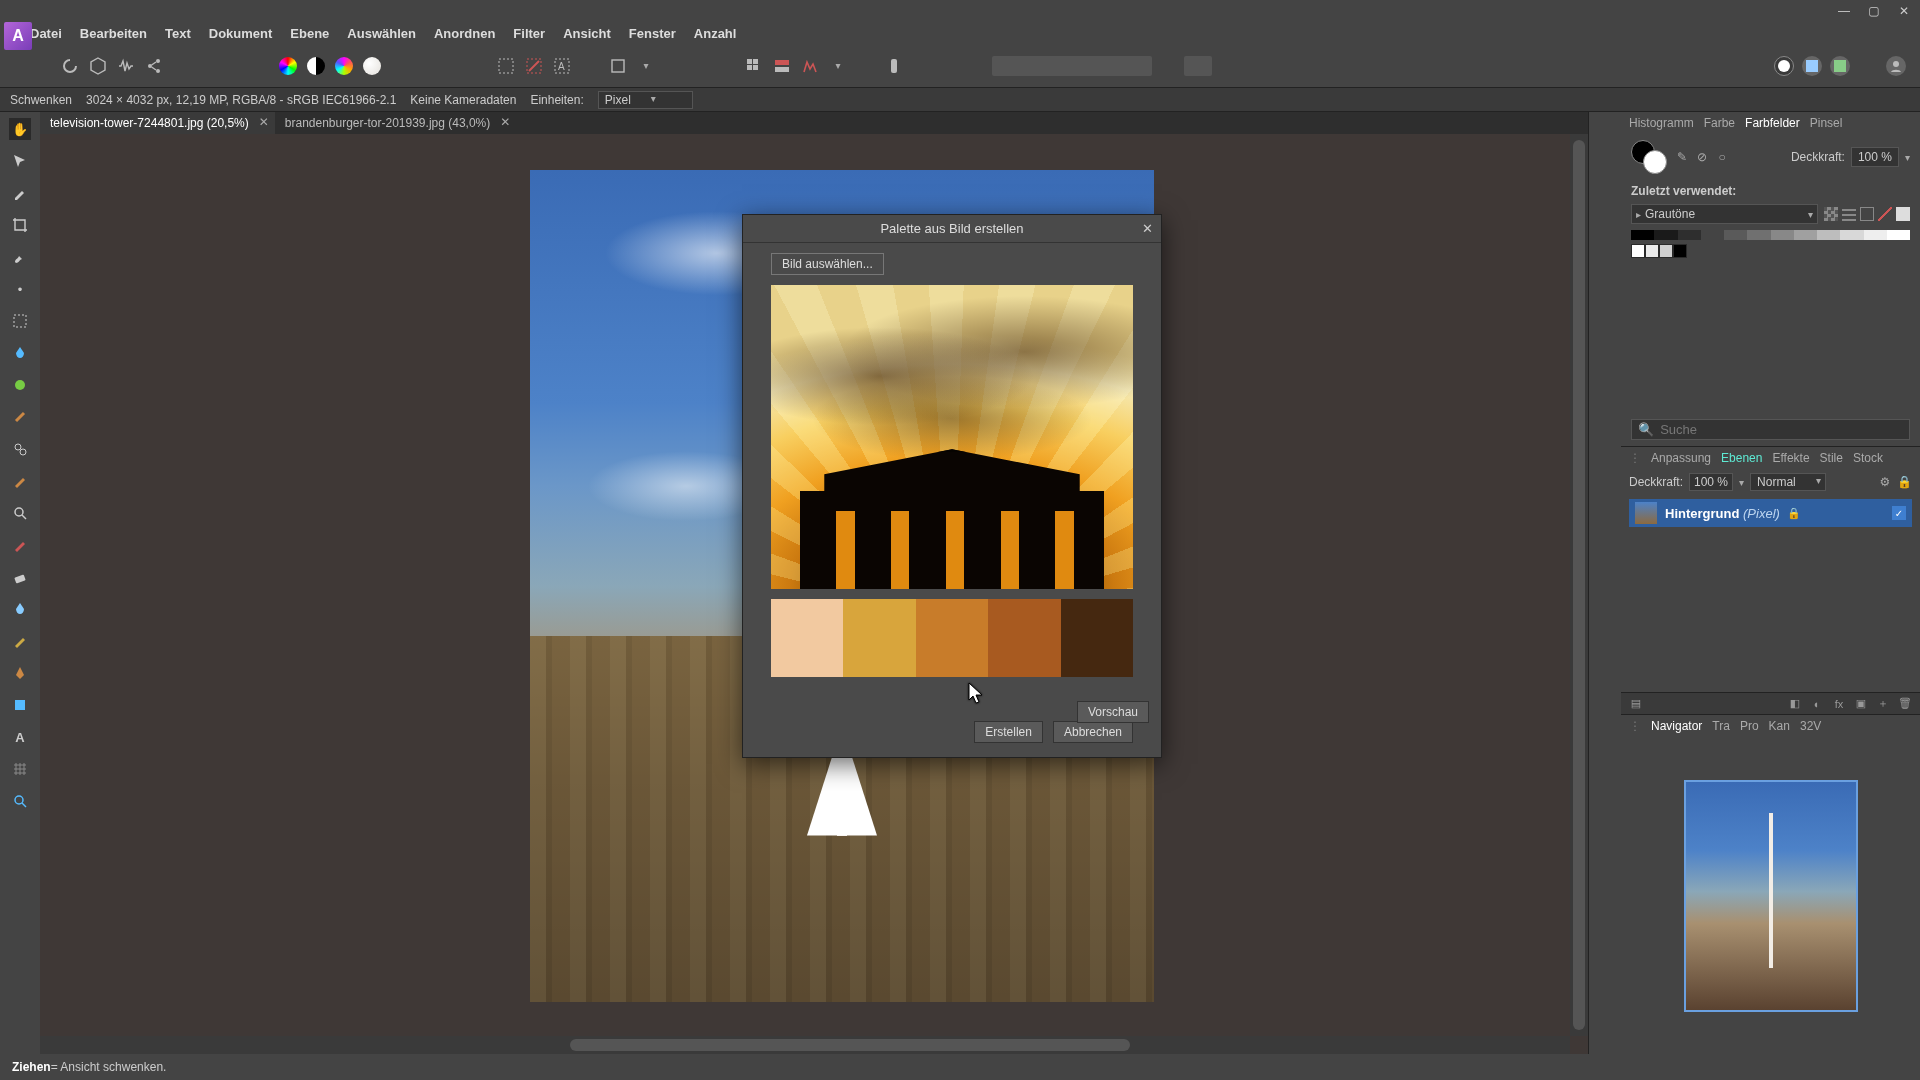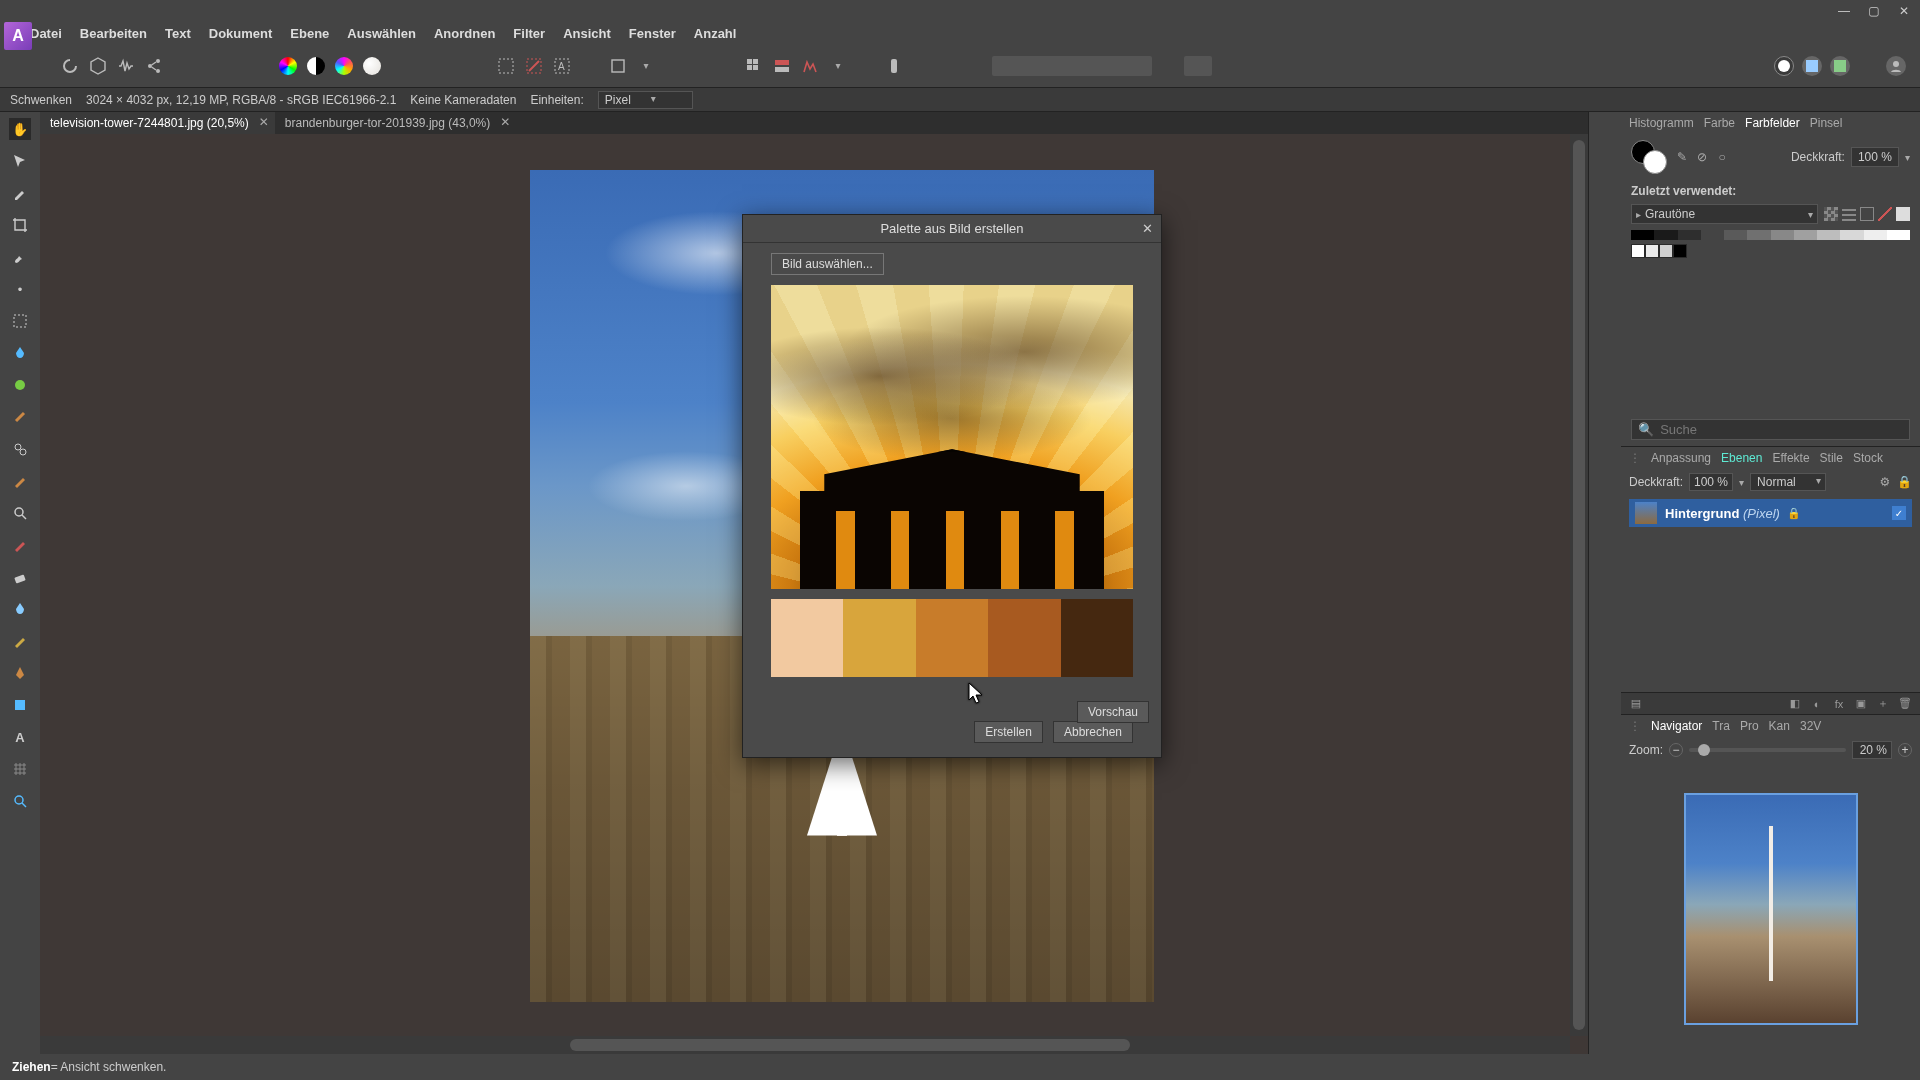--- a/index.html
+++ b/index.html
@@ -535,29 +535,20 @@
 
   <div class="nav-panel">
     <div class="nav-tabs">
       <span style="color:#777">⋮</span>
       <span class="sel">Navigator</span>
       <span>Tra</span>
       <span>Pro</span>
       <span>Kan</span>
       <span>32V</span>
     </div>
-    <div class="zoom-row">
-      <span>Zoom:</span>
-      <span style="border:1px solid #666;border-radius:50%;width:14px;height:14px;line-height:12px;text-align:center">−</span>
-      <div class="zoom-slider">
-          <div class="knob"></div>
-        </div>
-      <span class="num" style="background:#333;border:1px solid #555;padding:1px 4px;min-width:40px;text-align:right">20 %</span>
-      <span style="border:1px solid #666;border-radius:50%;width:14px;height:14px;line-height:12px;text-align:center">+</span>
-    </div>
     <div class="nav-thumb-wrap">
       <div class="nav-thumb"></div>
     </div>
   </div>
 </div>
 
 <div class="statusbar">
   <b>Ziehen</b>
   <span> = Ansicht schwenken.</span>
 </div>

